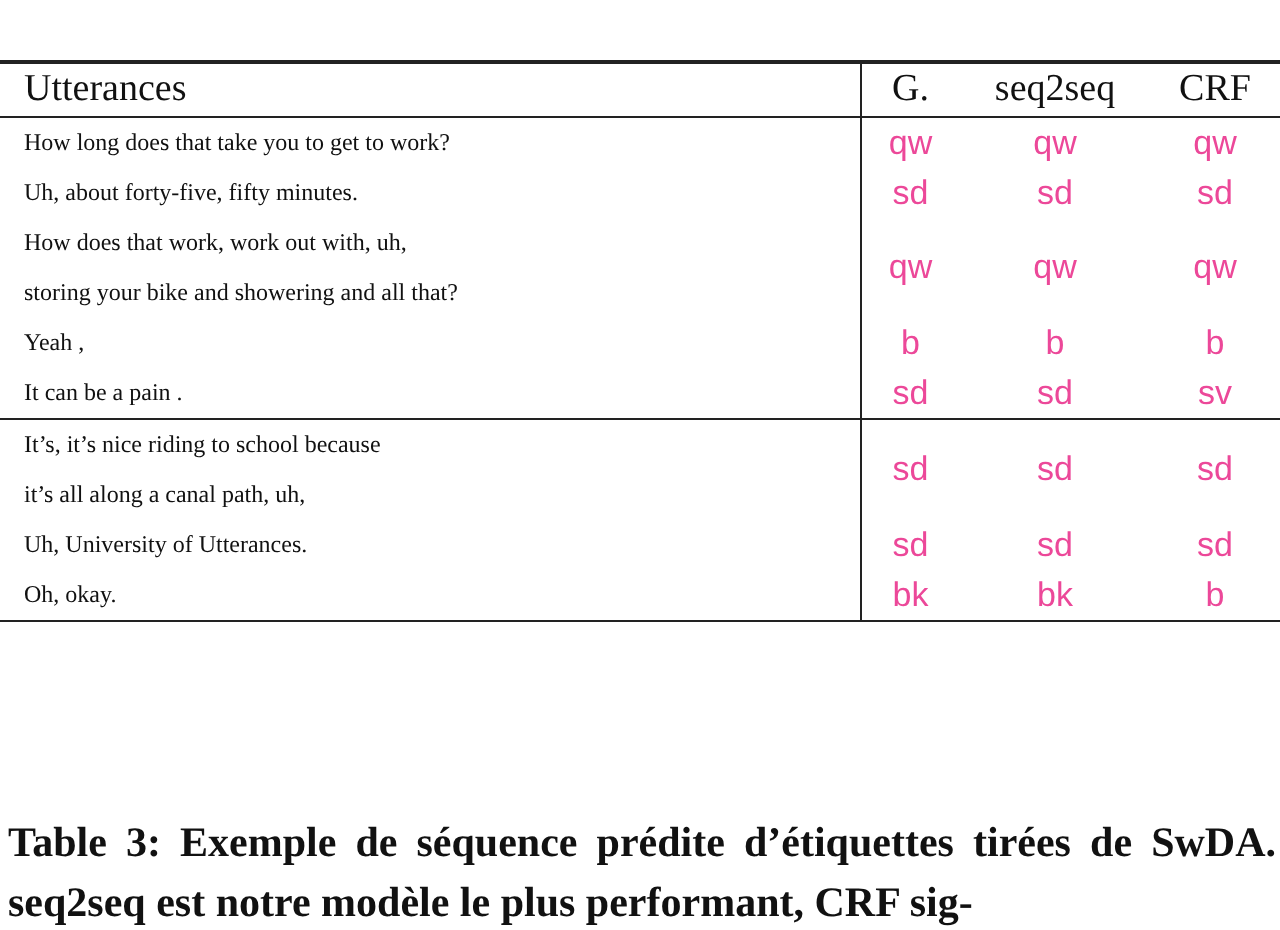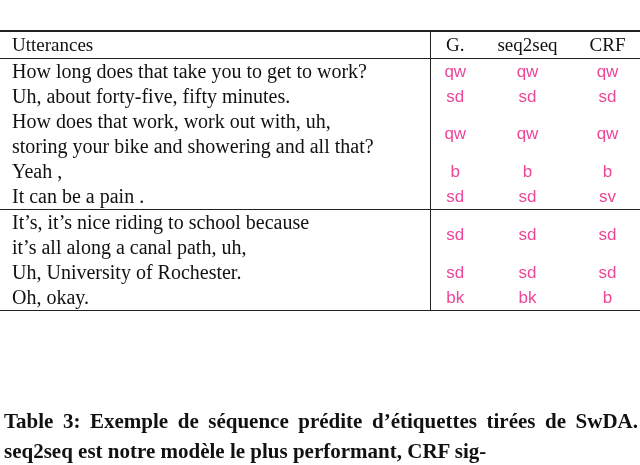--- a/index.html
+++ b/index.html
@@ -5,21 +5,21 @@
   html, body { margin:0; padding:0; background:#fff; }
   body { width:640px; height:465px; overflow:hidden; position:relative; color:#111;
          font-family:"Liberation Serif","DejaVu Serif",serif; }
   .tbl { position:absolute; left:0; top:30px; width:640px; border-collapse:collapse; }
   .tbl td, .tbl th { padding:0; font-weight:normal; }
   .tbl thead tr { border-top:2px solid #222; border-bottom:1.5px solid #222; }
   .tbl th { height:26px; font-size:19px; text-align:left;margin-left:25px; }
   .tbl th.utt { padding-left:12px; }
   .tbl .sep { border-left:1.5px solid #222; }
   .tbl th.lab { text-align:center; }
-  .tbl td.utt { padding-left:12px; font-size:20px; line-height:25px; white-space:pre-line; }
+  .tbl td.utt { padding-left:12px; font-size:12px; line-height:25px; white-space:pre-line; }
   .tbl td.lab { text-align:center; font-family:"Liberation Sans","DejaVu Sans",sans-serif; font-size:17px; color:#ec4899; }
   .tbl tbody.g1 tr:last-child { border-bottom:1.5px solid #222;padding-left:36px; }
   .tbl tbody.g2 tr:last-child { border-bottom:1.5px solid #222;padding-left:28px; }
   .col-utt { width:430px; }
   .col-g { width:50px; }
   .col-s { width:95px; }
   .col-c { width:65px; }
   .caption { position:absolute; left:4px; top:406px; width:634px; font-size:21px; font-weight:bold; line-height:30px; text-align:justify; }
 </style>
 </head>
@@ -75,21 +75,21 @@
     </tbody>
   <tbody class="g2" id="g2">
       <tr>
         <td class="utt">It’s, it’s nice riding to school because
 it’s all along a canal path, uh,</td>
         <td class="lab sep">sd</td>
         <td class="lab">sd</td>
         <td class="lab">sd</td>
       </tr>
       <tr>
-        <td class="utt">Uh, University of Rochester.</td>
+        <td class="utt">Uh, University of Utterances.</td>
         <td class="lab sep">sd</td>
         <td class="lab">sd</td>
         <td class="lab">sd</td>
       </tr>
       <tr>
         <td class="utt">Oh, okay.</td>
         <td class="lab sep">bk</td>
         <td class="lab">bk</td>
         <td class="lab">b</td>
       </tr>

